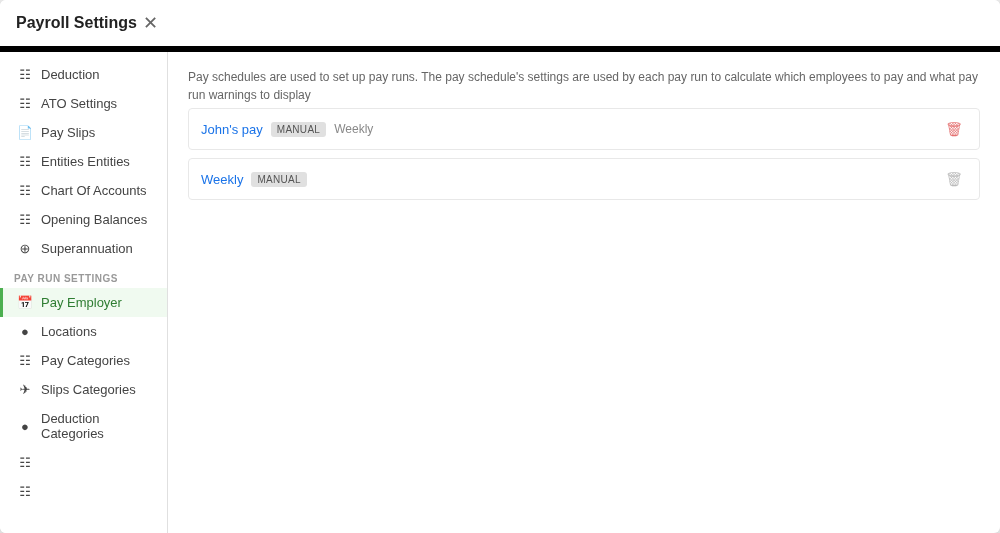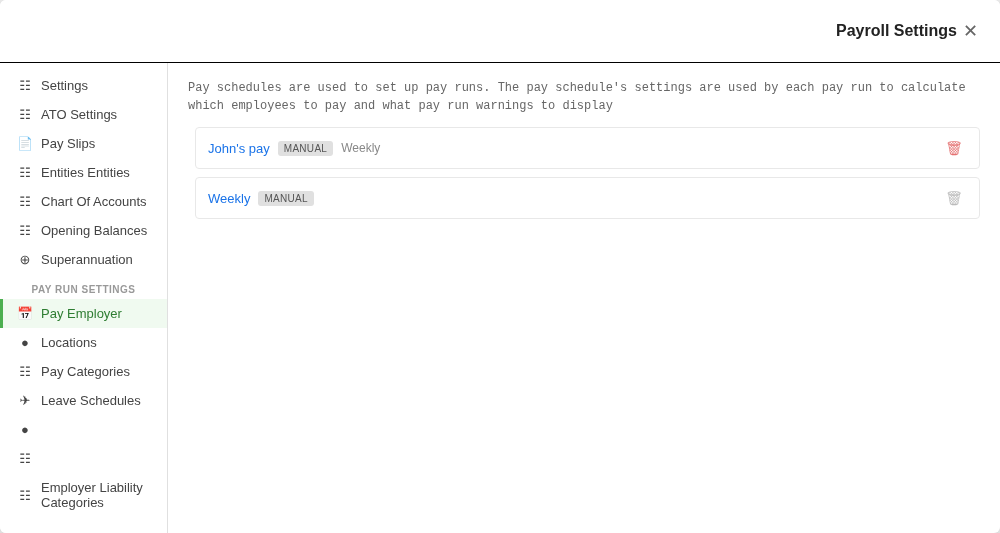--- a/index.html
+++ b/index.html
@@ -18,23 +18,23 @@
       background: #fff;
       border-radius: 6px;
       box-shadow: 0 4px 20px rgba(0,0,0,0.2);
       display: flex;
       flex-direction: column;
       overflow: hidden;
     }
     .modal-header {
       display: flex;
       align-items: center;
-      justify-content: flex-end;
-      padding: 20px 16px;
-      border-bottom: 1px solid #000000;
+      justify-content: flex-start;
+      padding: 12px 16px;
+      border-bottom: 6px solid #000000;
       background: #fff;
       flex-shrink: 0;
     }
     .modal-title {
       font-size: 16px;
       font-weight: 600;
       color: #222;
     }
     .close-btn {
       background: none;
@@ -81,45 +81,42 @@
       text-align: center;
       flex-shrink: 0;
     }
     .sidebar-section-label {
       font-size: 10px;
       font-weight: 700;
       text-transform: uppercase;
       color: #999;
       padding: 10px 14px 4px;
       letter-spacing: 0.5px;
-      text-align: center;
     }
     
     .main-content {
       flex: 1;
       padding: 16px 20px;
       overflow-y: auto;
     }
     .description {
       font-size: 12px;
       color: #666;
-      margin-bottom: 12px;
+      margin-bottom: 4px;
       line-height: 1.5;
-      font-family: Liberation Mono, monospace;
     }
     
     .schedule-row {
       display: flex;
       align-items: center;
       padding: 10px 12px;
       border: 1px solid #e8e8e8;
       border-radius: 4px;
       margin-bottom: 8px;
       gap: 8px;
-      margin-left: 7px;
     }
     .schedule-name {
       font-size: 13px;
       color: #1a73e8;
       font-weight: 500;
       cursor: pointer;
     }
     .badge-manual {
       background: #e0e0e0;
       color: #555;
@@ -157,21 +154,21 @@
     <span class="modal-title">Payroll Settings</span>
     <button class="close-btn">✕</button>
   </div>
 
   <div class="modal-body">
 
     <nav class="sidebar">
 
       <div class="sidebar-item">
         <span class="icon">☷</span>
-        <span>Settings</span>
+        <span>Deduction</span>
       </div>
       <div class="sidebar-item">
         <span class="icon">☷</span>
         <span>ATO Settings</span>
       </div>
       <div class="sidebar-item">
         <span class="icon">📄</span>
         <span>Pay Slips</span>
       </div>
       <div class="sidebar-item">
@@ -200,31 +197,31 @@
       <div class="sidebar-item">
         <span class="icon">●</span>
         <span>Locations</span>
       </div>
       <div class="sidebar-item">
         <span class="icon">☷</span>
         <span>Pay Categories</span>
       </div>
       <div class="sidebar-item">
         <span class="icon">✈</span>
-        <span>Leave Schedules</span>
+        <span>Slips Categories</span>
       </div>
       <div class="sidebar-item">
         <span class="icon">●</span>
-      </div>
-      <div class="sidebar-item">
-        <span class="icon">☷</span>
-      </div>
-      <div class="sidebar-item">
-        <span class="icon">☷</span>
-        <span>Employer Liability Categories</span>
+        <span>Deduction Categories</span>
+      </div>
+      <div class="sidebar-item">
+        <span class="icon">☷</span>
+      </div>
+      <div class="sidebar-item">
+        <span class="icon">☷</span>
       </div>
       <div class="sidebar-item">
         
         
       </div>
 
     </nav>
 
     <main class="main-content">
       <p class="description">Pay schedules are used to set up pay runs. The pay schedule's settings are used by each pay run to calculate which employees to pay and what pay run warnings to display</p>

